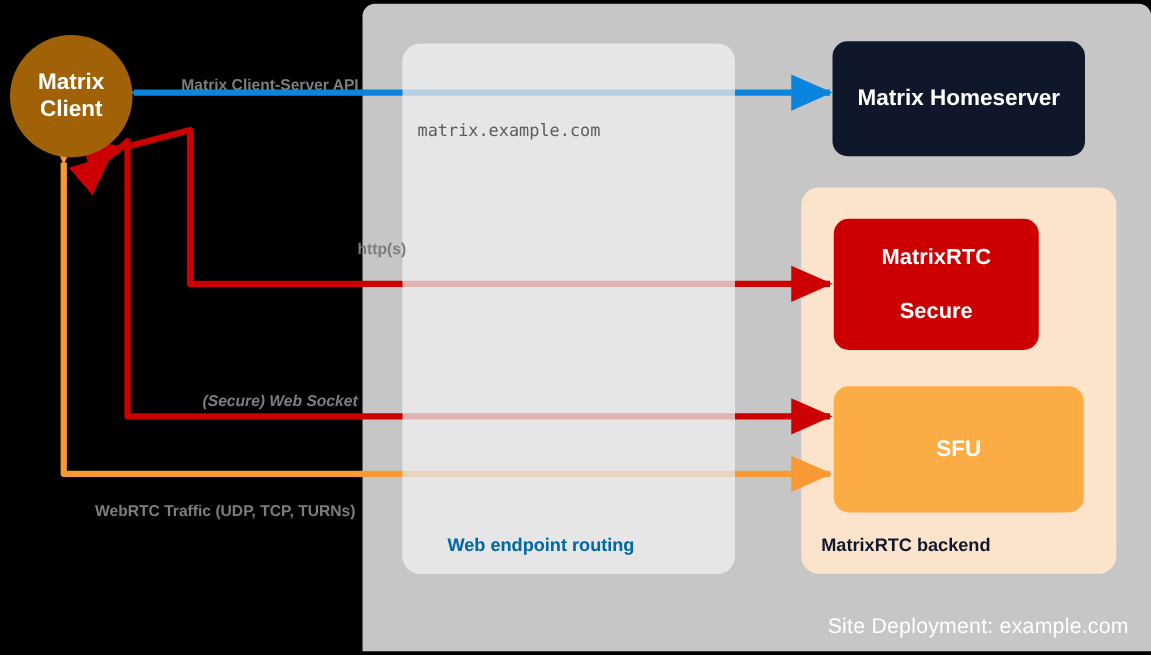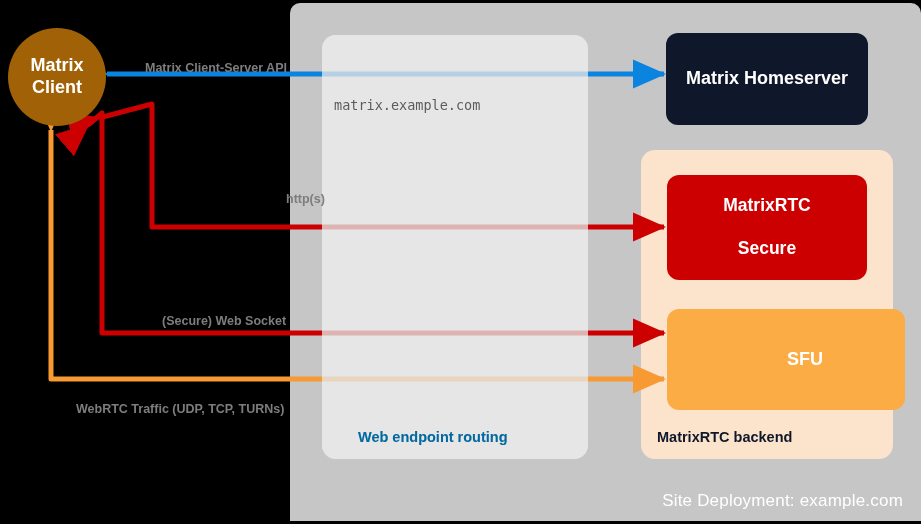--- a/index.html
+++ b/index.html
@@ -102,30 +102,29 @@
     line-height: 1.22;
   }
   .node-homeserver {
     left: 666px; top: 33px;
     width: 202px; height: 92px;
     background: #0f172a;
     font-size: 18px;
   }
   .node-auth {
     left: 667px; top: 175px;
-    width: 200px; height: 105px;
+    width: 164px; height: 105px;
     background: #cc0000;
     font-size: 17.5px;
   }
   .node-sfu {
     left: 667px; top: 309px;
     width: 200px; height: 101px;
     background: #fbac44;
     font-size: 18px;
-    padding-left: 38px;
   }
 
   
   .client-circle {
     position: absolute;
     left: 8px; top: 28px;
     width: 98px; height: 98px;
     border-radius: 50%;
     background: #a16207;
     color: #ffffff;
@@ -165,21 +164,21 @@
     position: absolute;
     color: #7d7d7d;
     font-size: 12.5px;
     font-weight: bold;
     white-space: nowrap;
     z-index: 7;
     padding-left: 14px;
   }
   .lbl-csapi { left: 131px; top: 61px; }
   .lbl-https { left: 232px; top: 192px; margin-left: 40px; }
-  .lbl-ws    { left: 148px; top: 314px; }
+  .lbl-ws    { left: 148px; top: 314px; font-style: italic; }
   .lbl-webrtc{ left: 62px;  top: 366px; margin-top: 36px; }
 </style>
 </head>
 <body>
 
 <div id="canvas">
 
   <div class="site-container">
     <div class="site-label">Site Deployment: example.com</div>
   </div>

